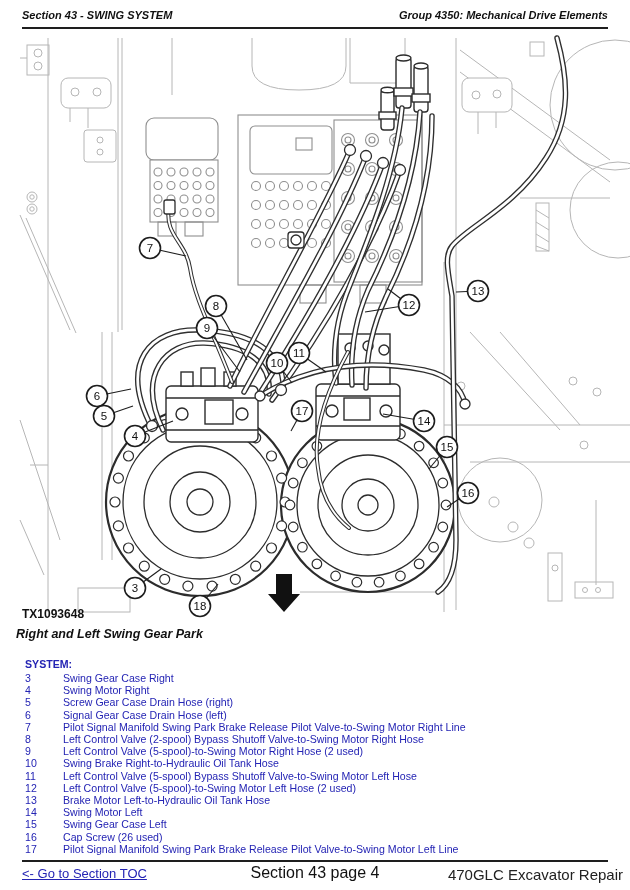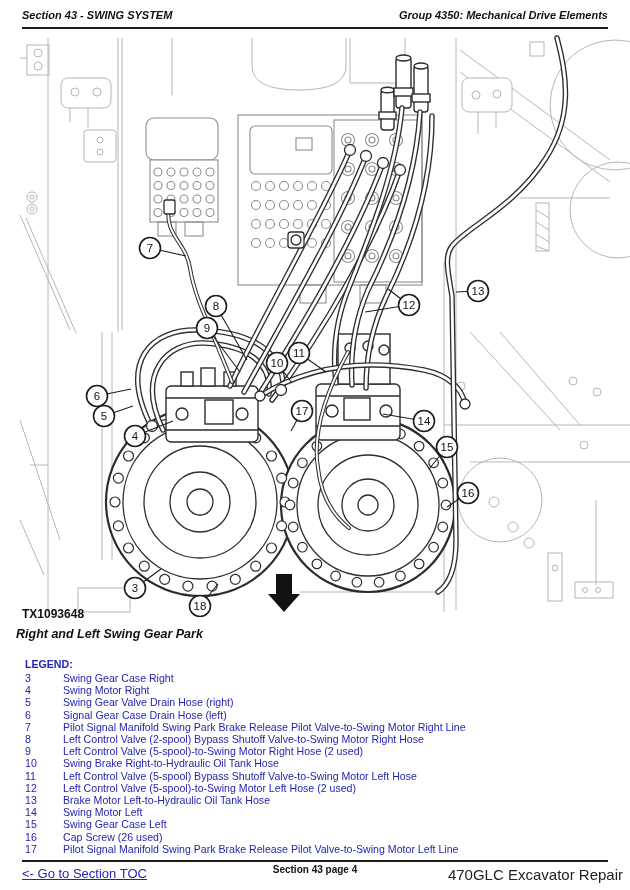--- a/index.html
+++ b/index.html
@@ -13,21 +13,21 @@
   .hdr-r{right:22px}
   .rule-top{top:27px;left:22px;right:22px;height:2px;background:#1e1e1e}
   .fig-caption{top:627px;left:16px;font-size:12.5px;font-weight:bold;font-style:italic}
   .legend{top:658px;left:25px;right:18px;font-size:10.6px}
   .legend-title{font-weight:bold;margin-bottom:2px}
   .legend-row{display:flex;line-height:12.2px}
   .legend-num{width:38px;flex:none}
   .legend-text{flex:1}
   .rule-bot{top:860px;left:22px;right:22px;height:1.5px;background:#1e1e1e}
   .ftr-l{top:866px;left:22px;font-size:13px;text-decoration:underline}
-  .ftr-c{top:864px;left:0;right:0;text-align:center;font-size:10px;font-weight:bold}
+  .ftr-c{top:864px;left:0;right:0;text-align:center;font-size:16px;font-weight:normal}
   .ftr-r{top:866px;right:7px;font-size:15px;color:#222}
 
   
   .fig{top:30px;left:0}
   .bg{stroke:#b6b6b6;fill:none;stroke-width:1}
   .bgf{stroke:#b6b6b6;fill:#fff;stroke-width:1}
   .mid{stroke:#8f8f8f;fill:none;stroke-width:1.1}
   .midf{stroke:#8f8f8f;fill:#fff;stroke-width:1.1}
   .dk{stroke:#2c2c2c;fill:none;stroke-width:1.4}
   .dkf{stroke:#2c2c2c;fill:#fff;stroke-width:1.4}
@@ -439,33 +439,33 @@
         <line x1="200" y1="576" x2="218" y2="554" class="leader"></line>
         <circle cx="200" cy="576" r="10.5" class="co-c"></circle>
         <text x="200" y="579.9" class="co-t">18</text>
       </g>
     </g>
 </svg>
 
 <div class="abs fig-caption">Right and Left Swing Gear Park</div>
 
 <div class="abs legend" style="color: rgb(36, 36, 180);">
-  <div class="legend-title">LEGEND:</div>
+  <div class="legend-title">SYSTEM:</div>
   <div>
       <div class="legend-row">
         <span class="legend-num">3</span>
         <span class="legend-text">Swing Gear Case Right</span>
       </div>
       <div class="legend-row">
         <span class="legend-num">4</span>
         <span class="legend-text">Swing Motor Right</span>
       </div>
       <div class="legend-row">
         <span class="legend-num">5</span>
-        <span class="legend-text">Swing Gear Valve Drain Hose (right)</span>
+        <span class="legend-text">Screw Gear Case Drain Hose (right)</span>
       </div>
       <div class="legend-row">
         <span class="legend-num">6</span>
         <span class="legend-text">Signal Gear Case Drain Hose (left)</span>
       </div>
       <div class="legend-row">
         <span class="legend-num">7</span>
         <span class="legend-text">Pilot Signal Manifold Swing Park Brake Release Pilot Valve-to-Swing Motor Right Line</span>
       </div>
       <div class="legend-row">

